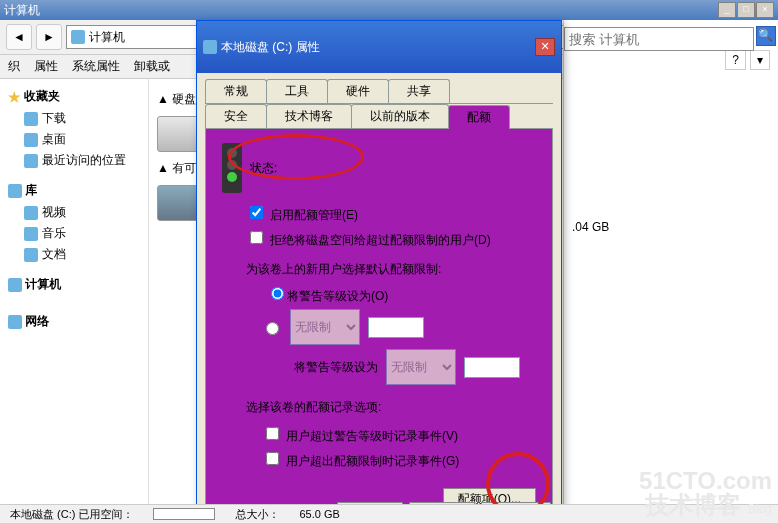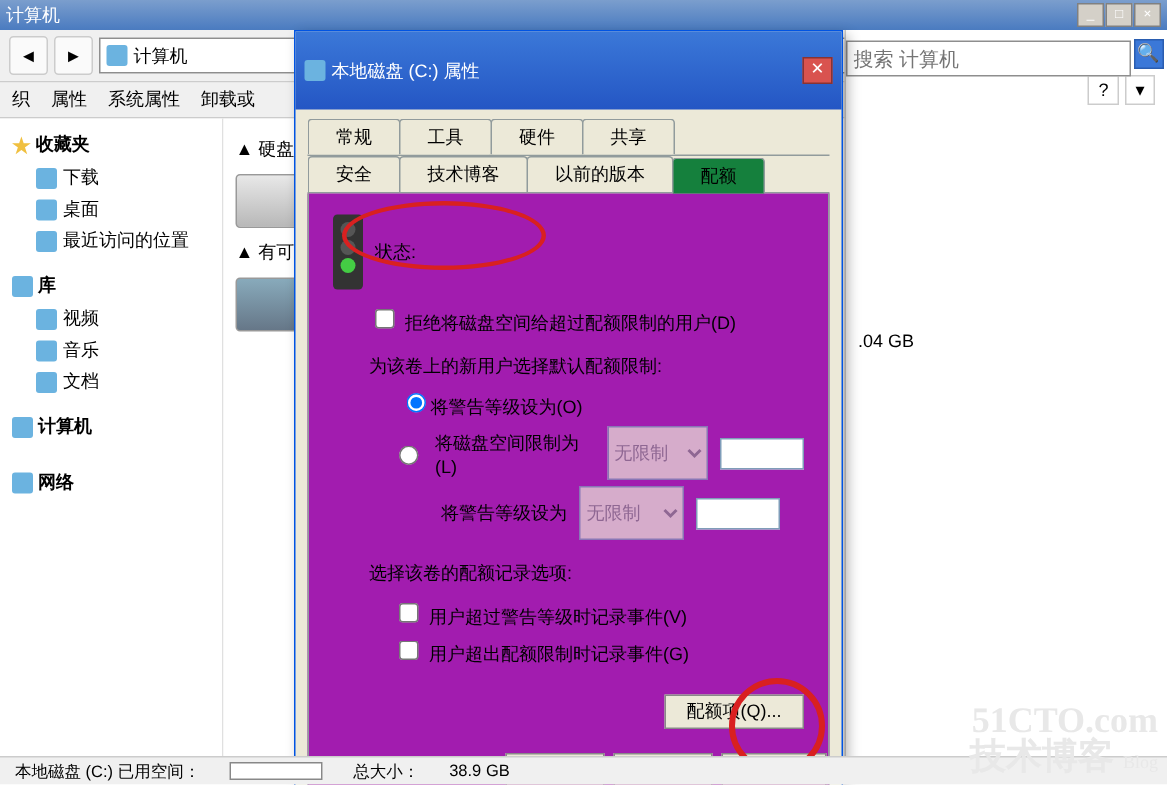--- a/index.html
+++ b/index.html
@@ -19,41 +19,41 @@
 .section{padding:4px 0}
 .drive-row{display:flex;align-items:center;gap:6px;padding:4px 0}
 .drive-ico{width:44px;height:34px;background:linear-gradient(#e8e8e8,#b8b8b8);border-radius:3px;border:1px solid #999}
 
 .dialog{position:absolute;left:196px;top:20px;width:364px;background:#ece9d8;border:1px solid #0054e3;box-shadow:3px 3px 8px rgba(0,0,0,0.3)}
 .dlg-title{background:linear-gradient(#3b78d8,#2456c4);color:#fff;padding:17px 6px;display:flex;align-items:center;height:18px;font-size:12px}
 .dlg-close{background:#d9534f;color:#fff;width:18px;height:16px;text-align:center;line-height:14px;font-size:11px;cursor:pointer;border:1px solid #833}
 .tabs{padding:6px 8px 0 8px}
 .tab-row{display:flex;border-bottom:1px solid #919b9c}
 .tab{padding:3px 18px;border:1px solid #919b9c;border-bottom:none;background:#ece9d8;margin-right:-1px;cursor:pointer;border-radius:3px 3px 0 0;font-size:12px}
-.tab.active{background:#15803d;position:relative;top:1px}
+.tab.active{background:#a21caf;position:relative;top:1px}
 .tab-body{background:#a21caf;border:1px solid #919b9c;border-top:none;padding:14px 16px;height:372px}
 .traffic{display:inline-block;width:20px;height:44px;background:#333;border-radius:3px;padding:3px 0;vertical-align:top;margin-right:8px}
 .light{width:10px;height:10px;border-radius:50%;margin:2px auto;background:#555}
 .light.g{background:#4c4}
 .status-row{display:flex;align-items:center;margin-bottom:10px}
 .chk{margin:4px 6px 4px 24px}
 .chk label{margin-left:4px}
 .opt-row{padding:2px 0 2px 44px}
 .limit-row{display:flex;align-items:center;padding:2px 0 2px 60px;gap:8px}
 .combo{width:70px;height:36px;border:1px solid #7f9db9;background:#fff;font-size:12px}
 .combo[disabled]{background:#ece9d8;color:#888}
 .num-box{width:50px;height:17px;border:1px solid #7f9db9;background:#fff}
 .btn{background:#ece9d8;border:1px solid #888;padding:2px 14px;cursor:pointer;font-size:12px;min-width:66px}
 .dlg-btns{position:absolute;bottom:5px;right:10px;display:flex;gap:6px}
 .quota-btn-row{text-align:right;margin-top:18px}
 .red-circle1{position:absolute;border:3px solid #d92020;border-radius:50%;width:130px;height:40px;left:228px;top:134px;pointer-events:none}
 .red-circle2{position:absolute;border:4px solid #d92020;border-radius:50%;width:56px;height:56px;left:486px;top:452px;pointer-events:none}
 .right-clip{position:absolute;right:0;top:20px;width:214px;height:500px;background:#fff;border-left:1px solid #ccc}
 .search-box{position:absolute;right:2px;top:26px;width:18px;height:18px;border:1px solid #2a5db0;background:#3b78d8;color:#fff;text-align:center;line-height:16px;font-size:12px}
-.watermark{position:absolute;right:6px;bottom:6px;color:#e8e8e8;font-family:Liberation Serif, serif;font-size:24px;font-weight:bold;text-align:right;line-height:1}
+.watermark{position:absolute;right:6px;bottom:6px;color:#e8e8e8;font-family:Liberation Sans, sans-serif;font-size:24px;font-weight:bold;text-align:right;line-height:1}
 .watermark small{font-size:12px;font-weight:normal}
 .statusbar{position:absolute;bottom:0;left:0;right:0;height:18px;background:#f0f0f0;border-top:1px solid #ccc;display:flex;align-items:center;padding:0 10px;gap:20px;font-size:11px}
 .prog{width:60px;height:10px;background:#fff;border:1px solid #888;display:inline-block}
 .prog-fill{width:30%;height:100%;background:#2c5aa0}
 </style>
 </head>
 <body>
 
 <div class="titlebar">
   <span>计算机</span>
@@ -165,27 +165,27 @@
     <div class="tab-body">
       <div class="status-row">
         <span class="traffic">
           <div class="light"></div>
             <div class="light"></div>
             <div class="light g"></div>
         </span>
         <span>状态:</span>&nbsp;
       </div>
 
+      <div class="chk"><input type="checkbox" checked="" style=""><label>启用配额管理(E)</label></div>
       <div class="chk"><input type="checkbox" style=""><label>拒绝将磁盘空间给超过配额限制的用户(D)</label></div>
 
       <div style="padding:8px 0 4px 24px">为该卷上的新用户选择默认配额限制:</div>
       <div class="opt-row"><input type="radio" name="lim" checked="" style=""><label>将警告等级设为(O)</label></div>
       <div class="limit-row">
         <input type="radio" name="lim" style="margin-left: -16px;">
-        <label>将磁盘空间限制为(L)</label>
         <select class="combo" disabled=""><option>无限制</option></select>
         <input class="num-box" disabled="" style="">
       </div>
       <div class="limit-row">
         <span style="width:4px"></span>
         <label>将警告等级设为</label>
         <select class="combo" disabled=""><option>无限制</option></select>
         <input class="num-box" disabled="" style="">
       </div>
 
@@ -203,19 +203,19 @@
   </div>
 </div>
 
 <div class="red-circle1"></div>
 <div class="red-circle2"></div>
 
 <div class="statusbar">
   <span>本地磁盘 (C:) 已用空间：</span>
   <span class="prog"><span class="prog-fill"></span></span>
   <span>总大小：</span>
-  <span>38.9 GB</span>
+  <span>65.0 GB</span>
 </div>
 
 <div class="watermark">
   <div>51CTO.com</div>
   <div><span>技术博客</span> <small>Blog</small></div>
 </div>
 
 </body></html>

